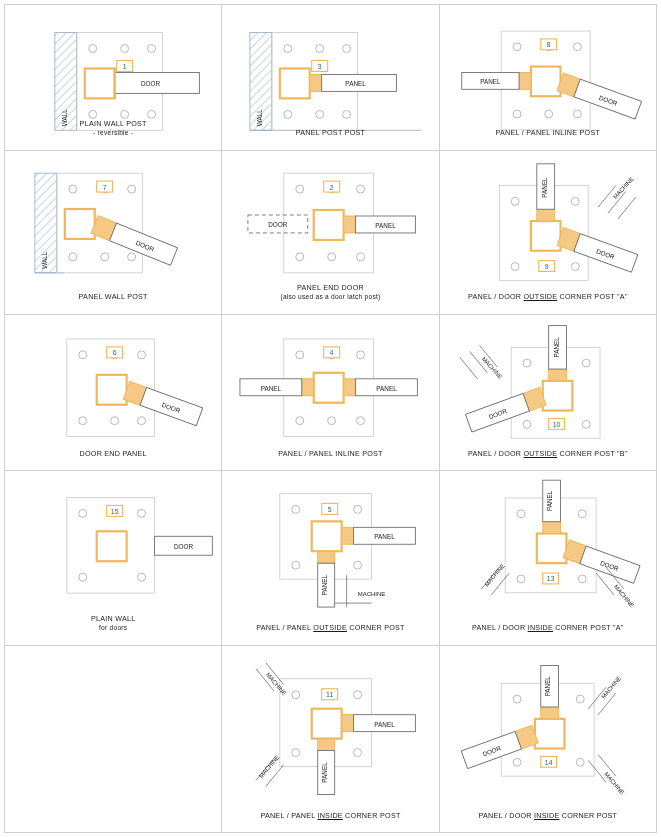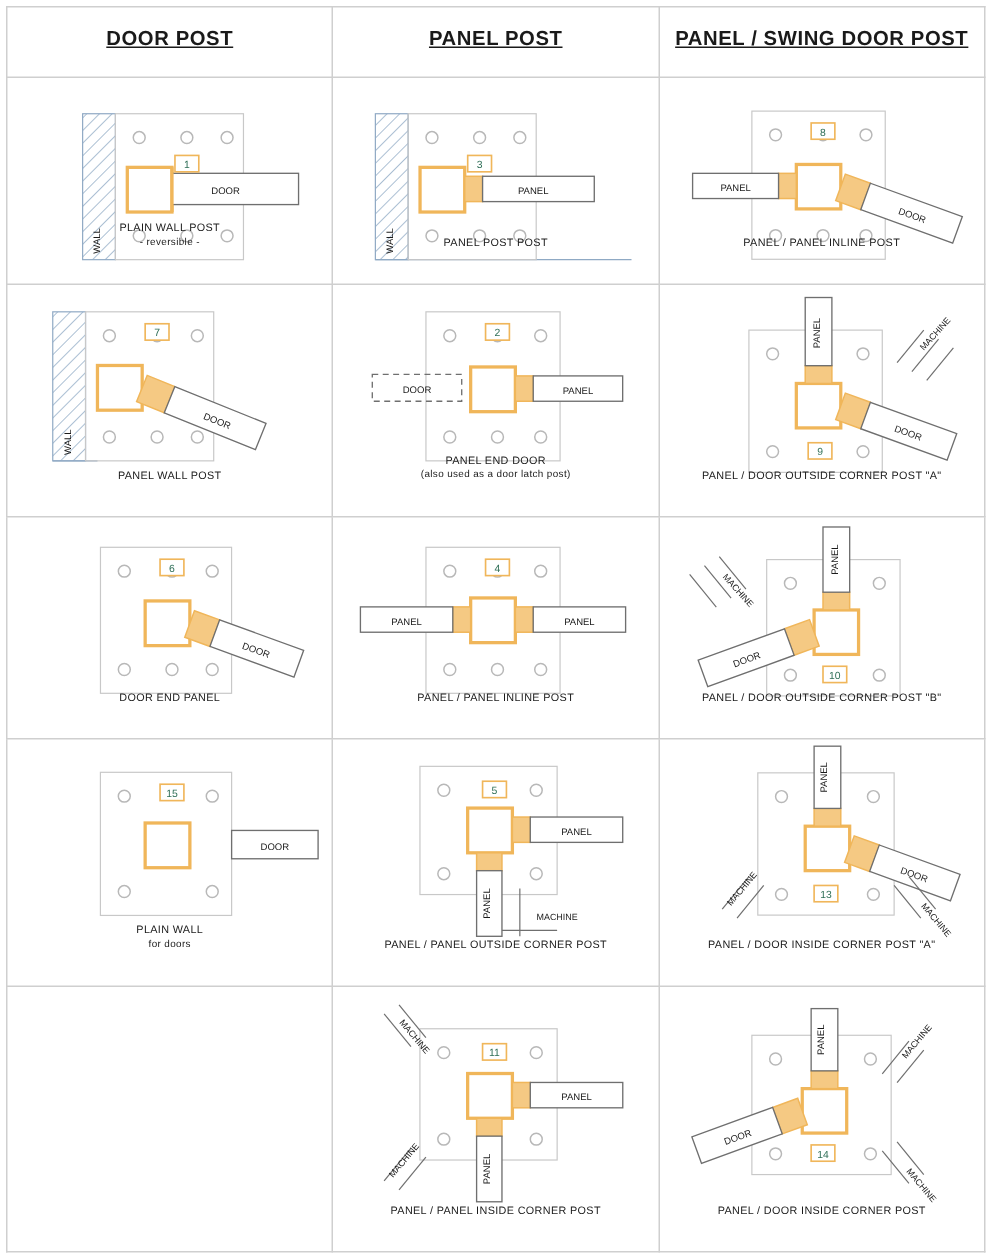--- a/index.html
+++ b/index.html
@@ -22,47 +22,36 @@
     font-size:13.5px;
     font-weight:bold;
     letter-spacing:.4px;
     text-decoration:underline;
     padding-top:12px;
     line-height:17px;
   }
   .hdrcell{height:46px;}
   .cell{position:relative;width:100%;height:100%;}
   .caption{
-    position:absolute;left:0;right:0;bottom:23px;
+    position:absolute;left:0;right:0;bottom:12px;
     text-align:center;font-size:7.2px;letter-spacing:.25px;
     line-height:9.5px;color:#1a1a1a;
   }
   .caption .sub{display:block;font-size:6.6px;}
-  .u{}
+  .u{text-decoration:underline;}
   .dwg{position:absolute;left:0;top:0;width:100%;height:100%;}
   svg{display:block;}
 </style>
 </head>
 <body>
 
 <div class="sheet">
 <table class="grid">
 
   <tbody>
-        <tr>
-    <td class="hdrcell">
-      <div class="hdr">DOOR POST</div>
-    </td>
-    <td class="hdrcell">
-      <div class="hdr">PANEL POST</div>
-    </td>
-    <td class="hdrcell">
-      <div class="hdr">PANEL / SWING DOOR POST</div>
-    </td>
-  </tr>
 
   <tr style="height:138px;">
 
     <td>
       <div class="cell">
         <svg class="dwg" viewBox="0 0 217 138">
           <defs>
             <pattern id="h1" width="6" height="6" patternTransform="rotate(45)" patternUnits="userSpaceOnUse">
               <line x1="0" y1="0" x2="0" y2="6" stroke="#8fa9c4" stroke-width="1"></line>
             </pattern>

